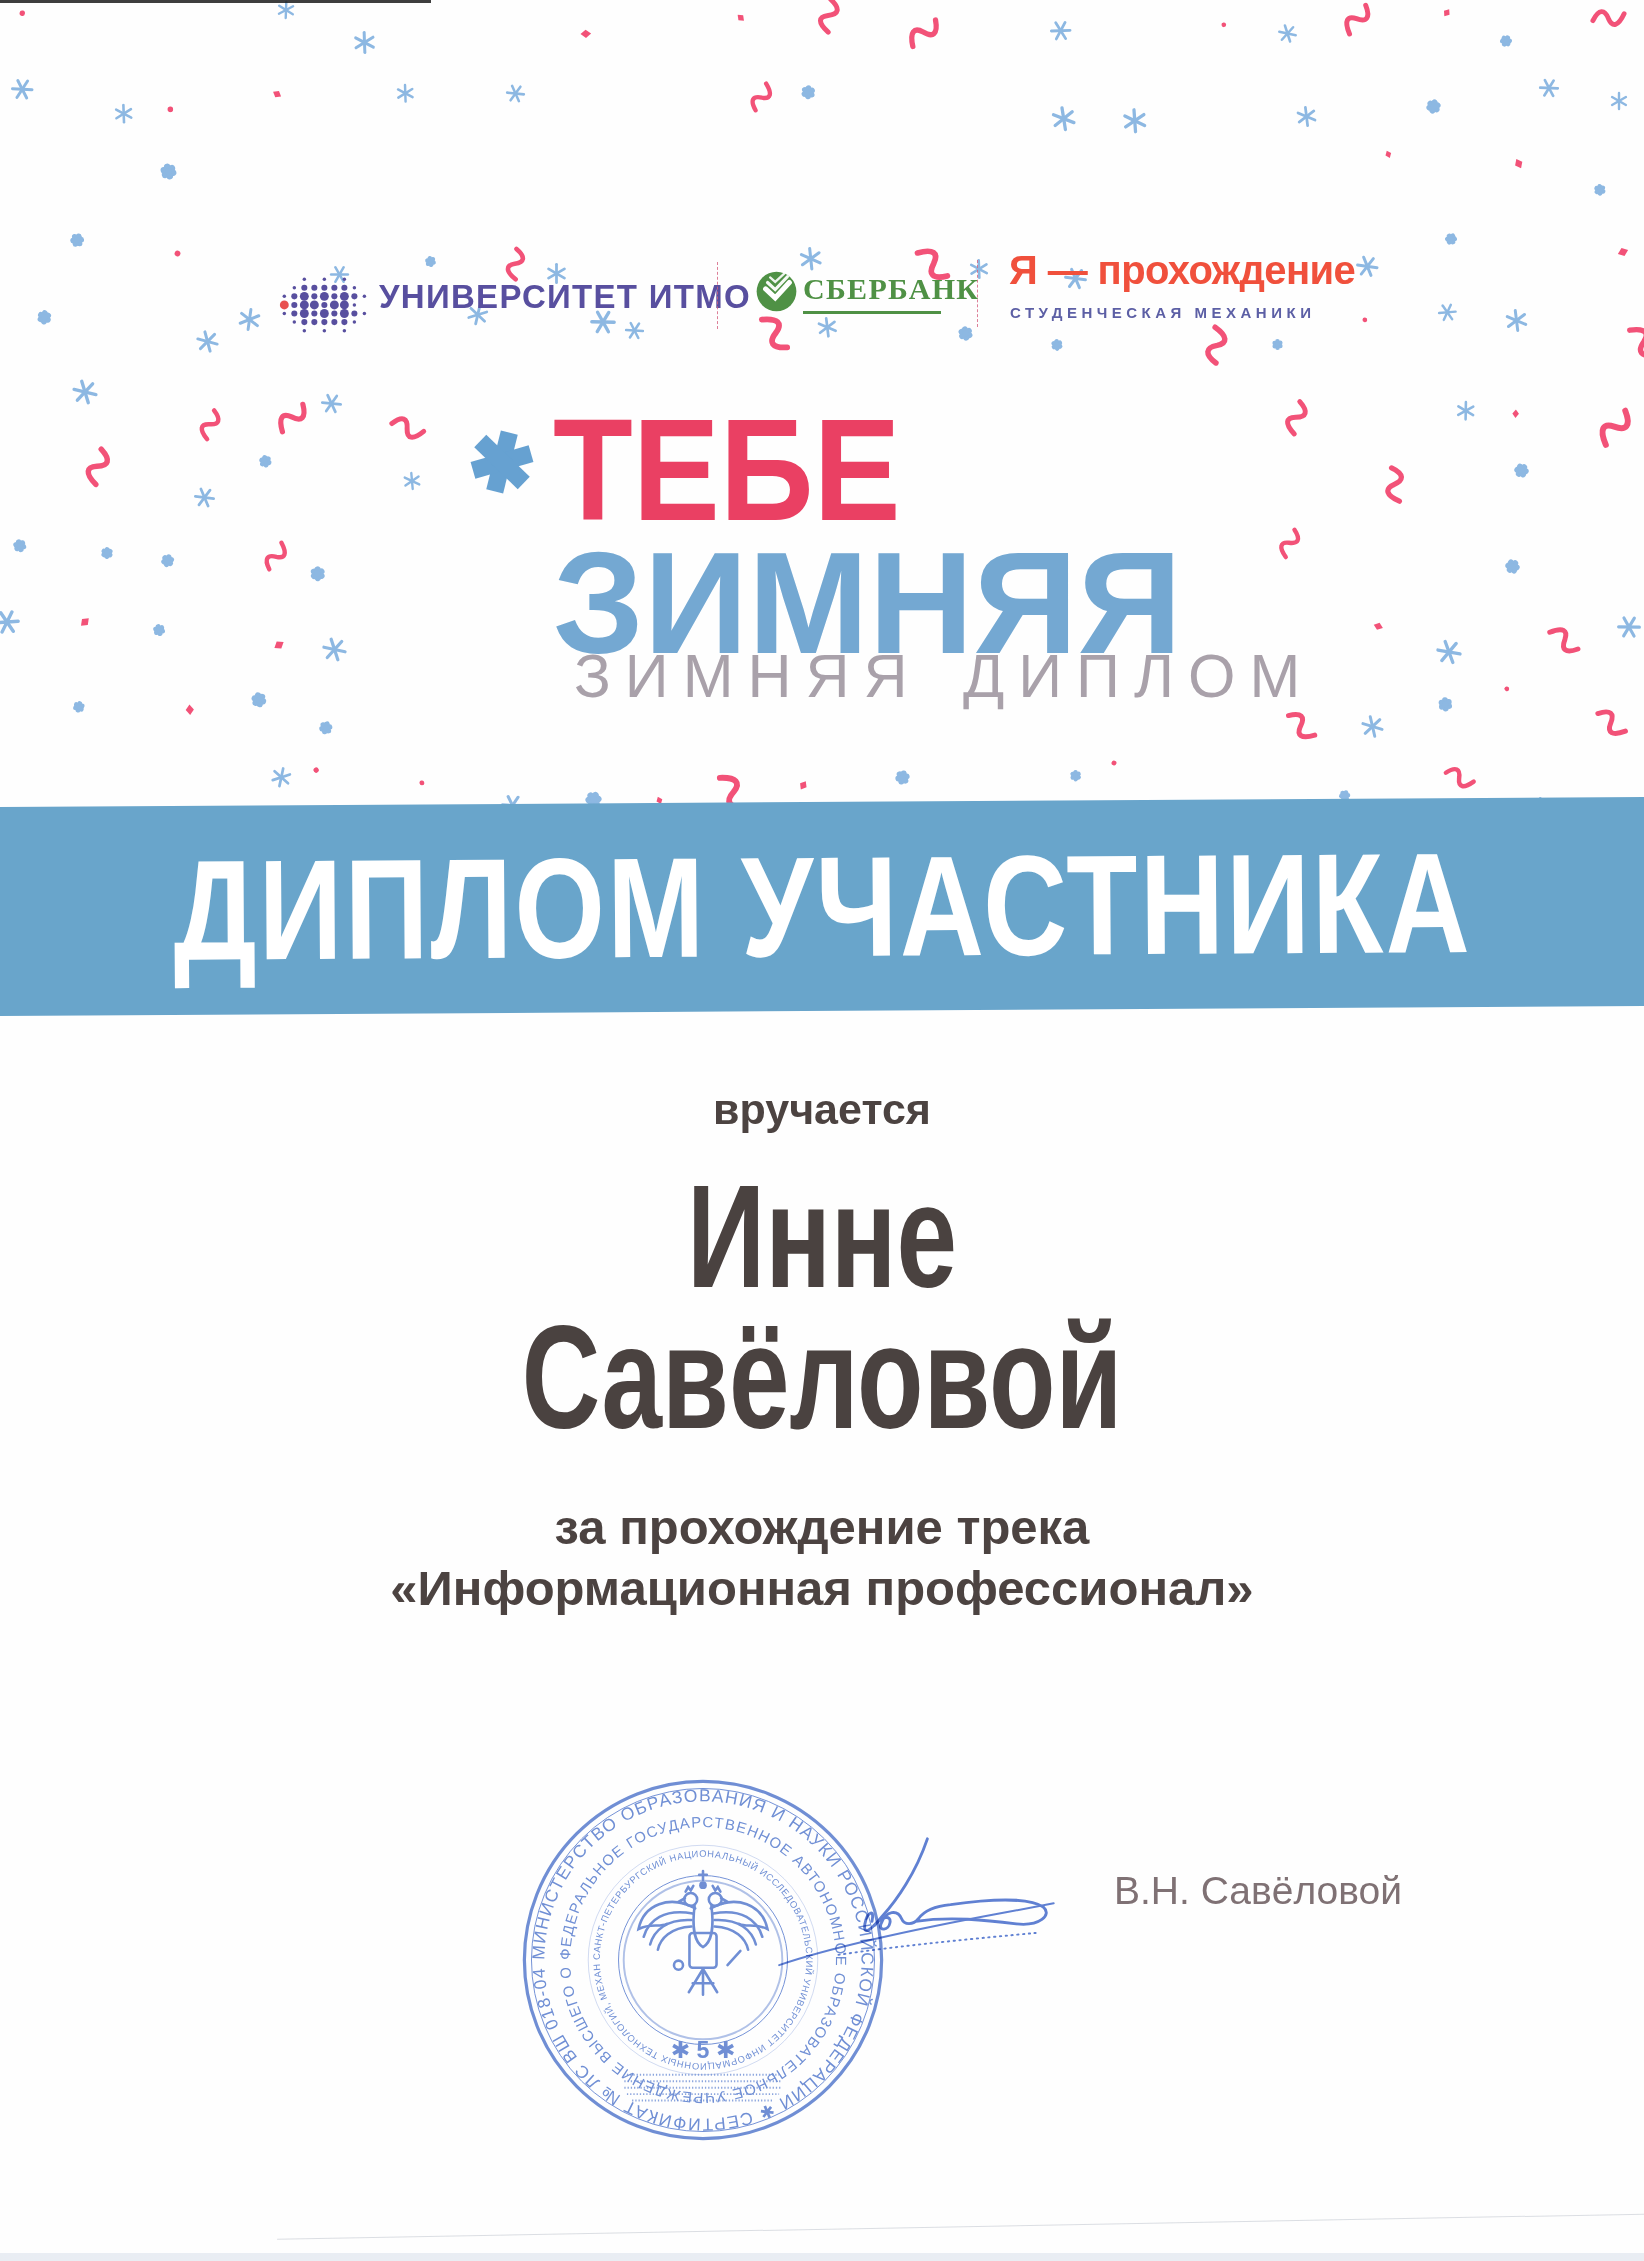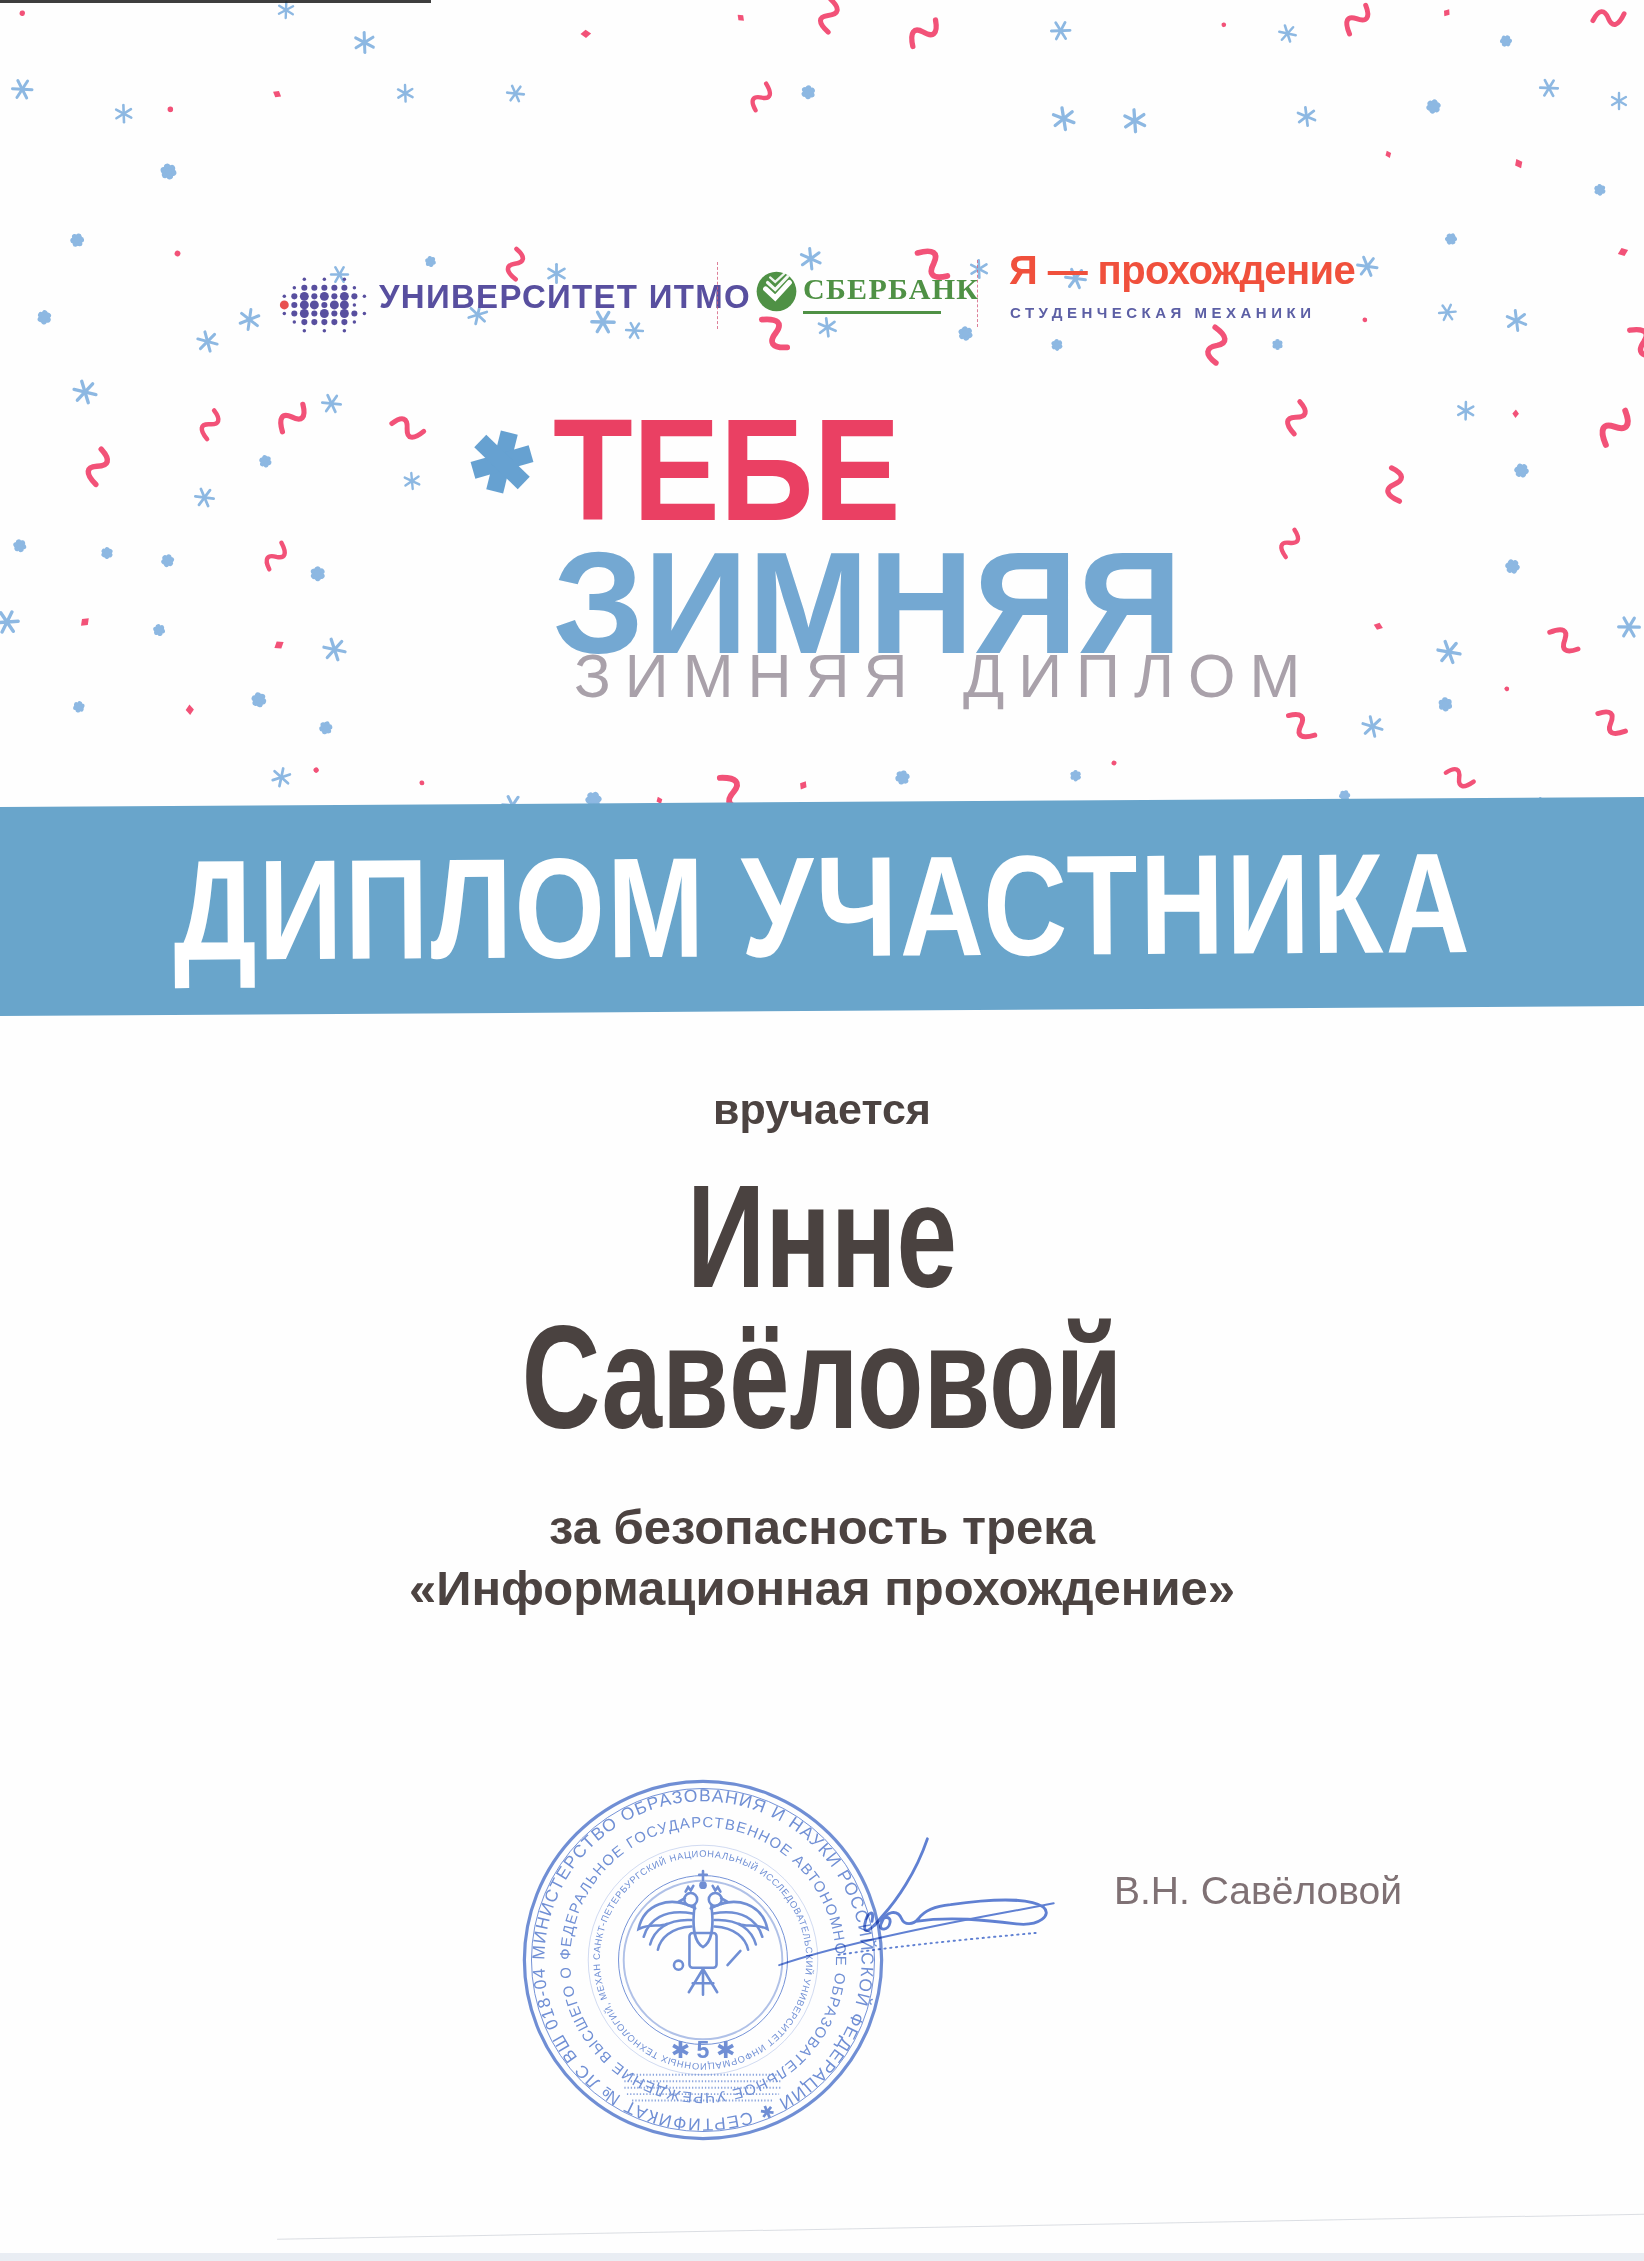--- a/index.html
+++ b/index.html
@@ -826,22 +826,22 @@
   <div id="banner" class="abs">
     <div id="banner-label">ДИПЛОМ УЧАСТНИКА</div>
   </div>
 
   <div id="award-lead" class="abs centered">вручается</div>
   <div id="recipient" class="abs centered">
     <div>Инне</div>
     <div>Савёловой</div>
   </div>
   <div id="reason" class="abs centered">
-    <div>за безопасность трека</div>
-    <div>«Информационная прохождение»</div>
+    <div>за прохождение трека</div>
+    <div>«Информационная профессионал»</div>
   </div>
 
   <div id="signer-name" class="abs">В.Н. Савёловой</div>
 
   <svg id="stamp" class="abs" width="374" height="374" viewBox="-290 -290 580 580">
     <defs>
       <path id="rg1" d="M -246,0 A 246,246 0 1 1 246,0.01 A 246,246 0 1 1 -246,0"></path>
       <path id="rg2" d="M -206,0 A 206,206 0 1 1 206,0.01 A 206,206 0 1 1 -206,0"></path>
       <path id="rg3" d="M -160,0 A 160,160 0 1 1 160,0.01 A 160,160 0 1 1 -160,0"></path>
     </defs>

